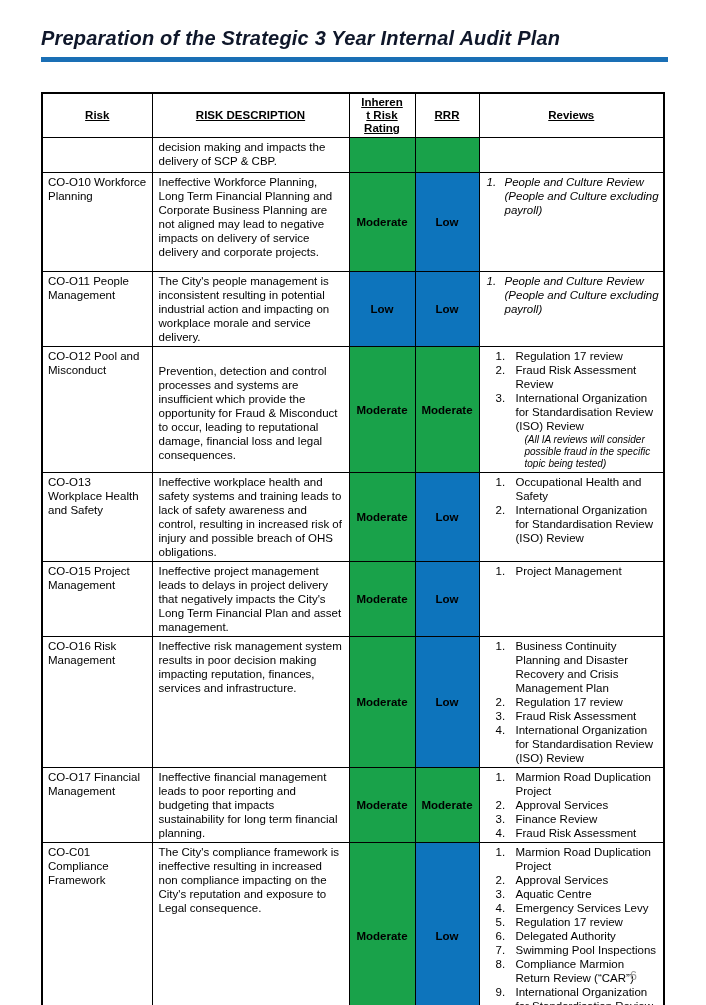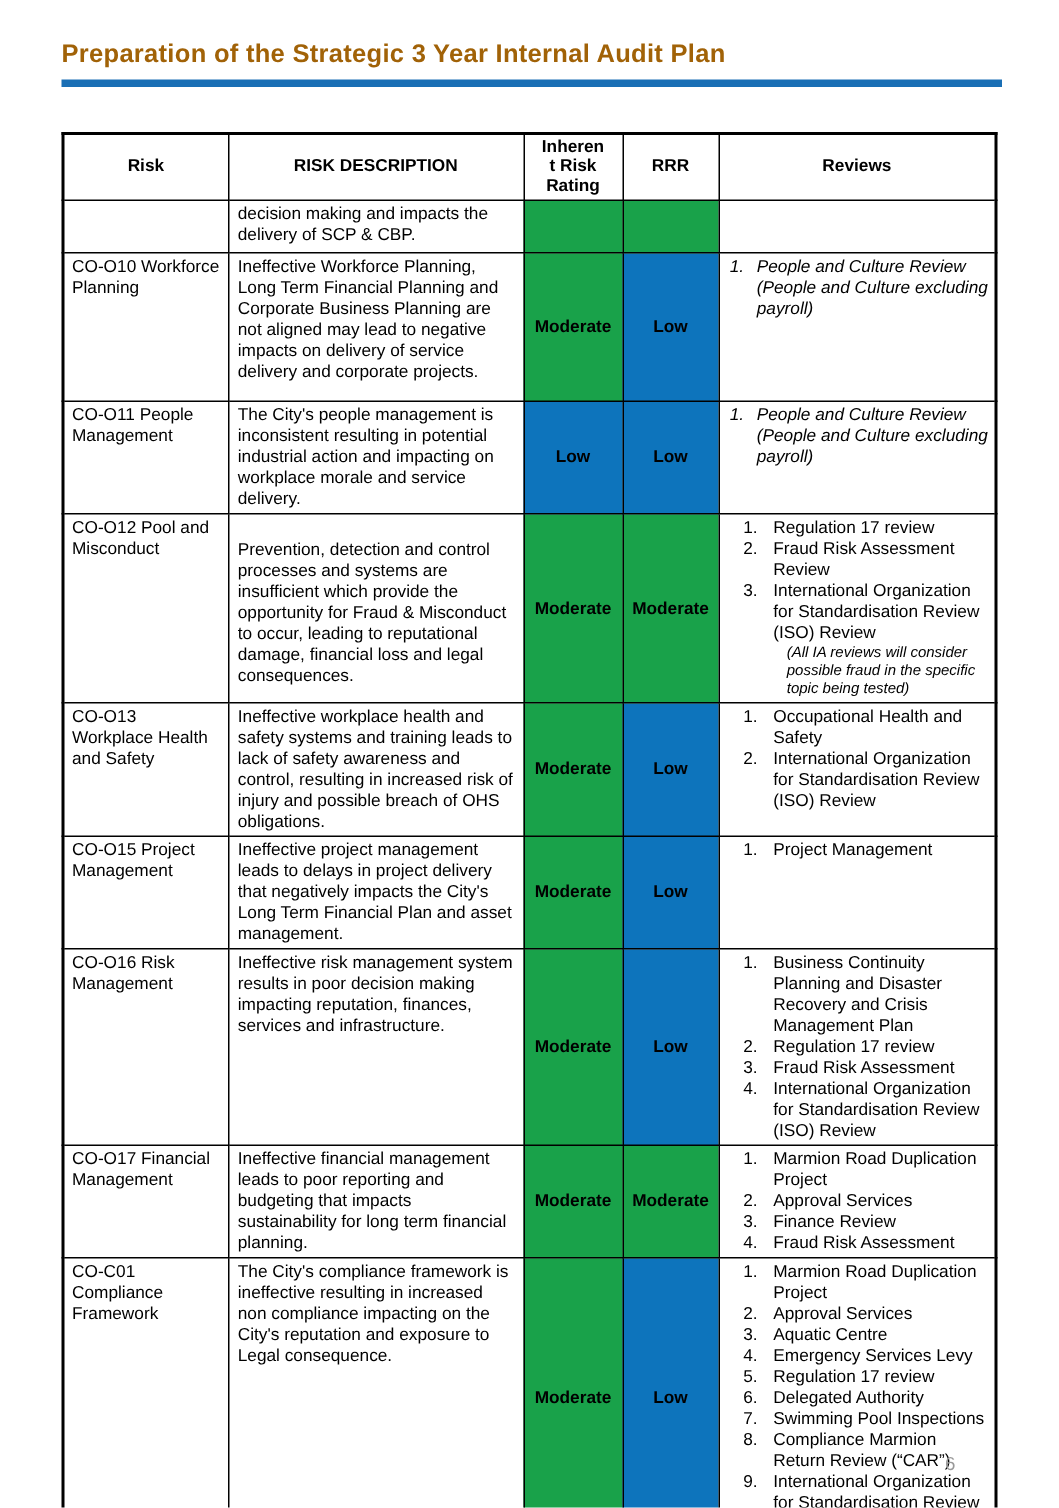--- a/index.html
+++ b/index.html
@@ -3,35 +3,36 @@
 <meta charset="utf-8">
 <style>
   html,body{margin:0;padding:0;}
   body{
     width:706px;height:1005px;background:#ffffff;position:relative;
     font-family:"Liberation Sans","DejaVu Sans",sans-serif;color:#000;
     overflow:hidden;
   }
   .content{padding:26px 38px 0 41px;}
   .doc-title{
-    margin:0;font-size:17px;font-weight:bold;color:#a16207;line-height:1.2;
+    margin:0;font-size:20px;font-weight:bold;color:#0f172a;line-height:1.2;
     letter-spacing:0.2px;
+    font-style:italic;
   }
   .title-rule{height:5px;background:#1A6FB5;margin-top:7px;width:627px;}
   table.risk-table{
     border-collapse:collapse;table-layout:fixed;width:622px;margin-top:30px;
     border:2px solid #000;
   }
   .risk-table th,.risk-table td{
     border:1px solid #000;font-size:11.5px;line-height:14px;
     vertical-align:top;padding:2px 4px;word-wrap:break-word;
   }
   .risk-table th{
     text-align:center;vertical-align:middle;font-weight:bold;height:32px;
-    padding:2px 10px;line-height:13px;
+    padding:2px 10px;line-height:13px;text-decoration:underline;
   }
   td.risk-cell{padding:2px 4px 2px 5px;}
   td.desc-cell{padding:2px 6px;}
   td.desc-cell.desc-gap{padding-top:17px;}
   td.rating-cell{
     vertical-align:middle;text-align:center;font-weight:bold;padding:0;
   }
   td.reviews-cell{padding:2px 3px 2px 4px;}
   .ritem{display:flex;}
   .ritem .num{flex:0 0 17px;margin-left:12px;}

